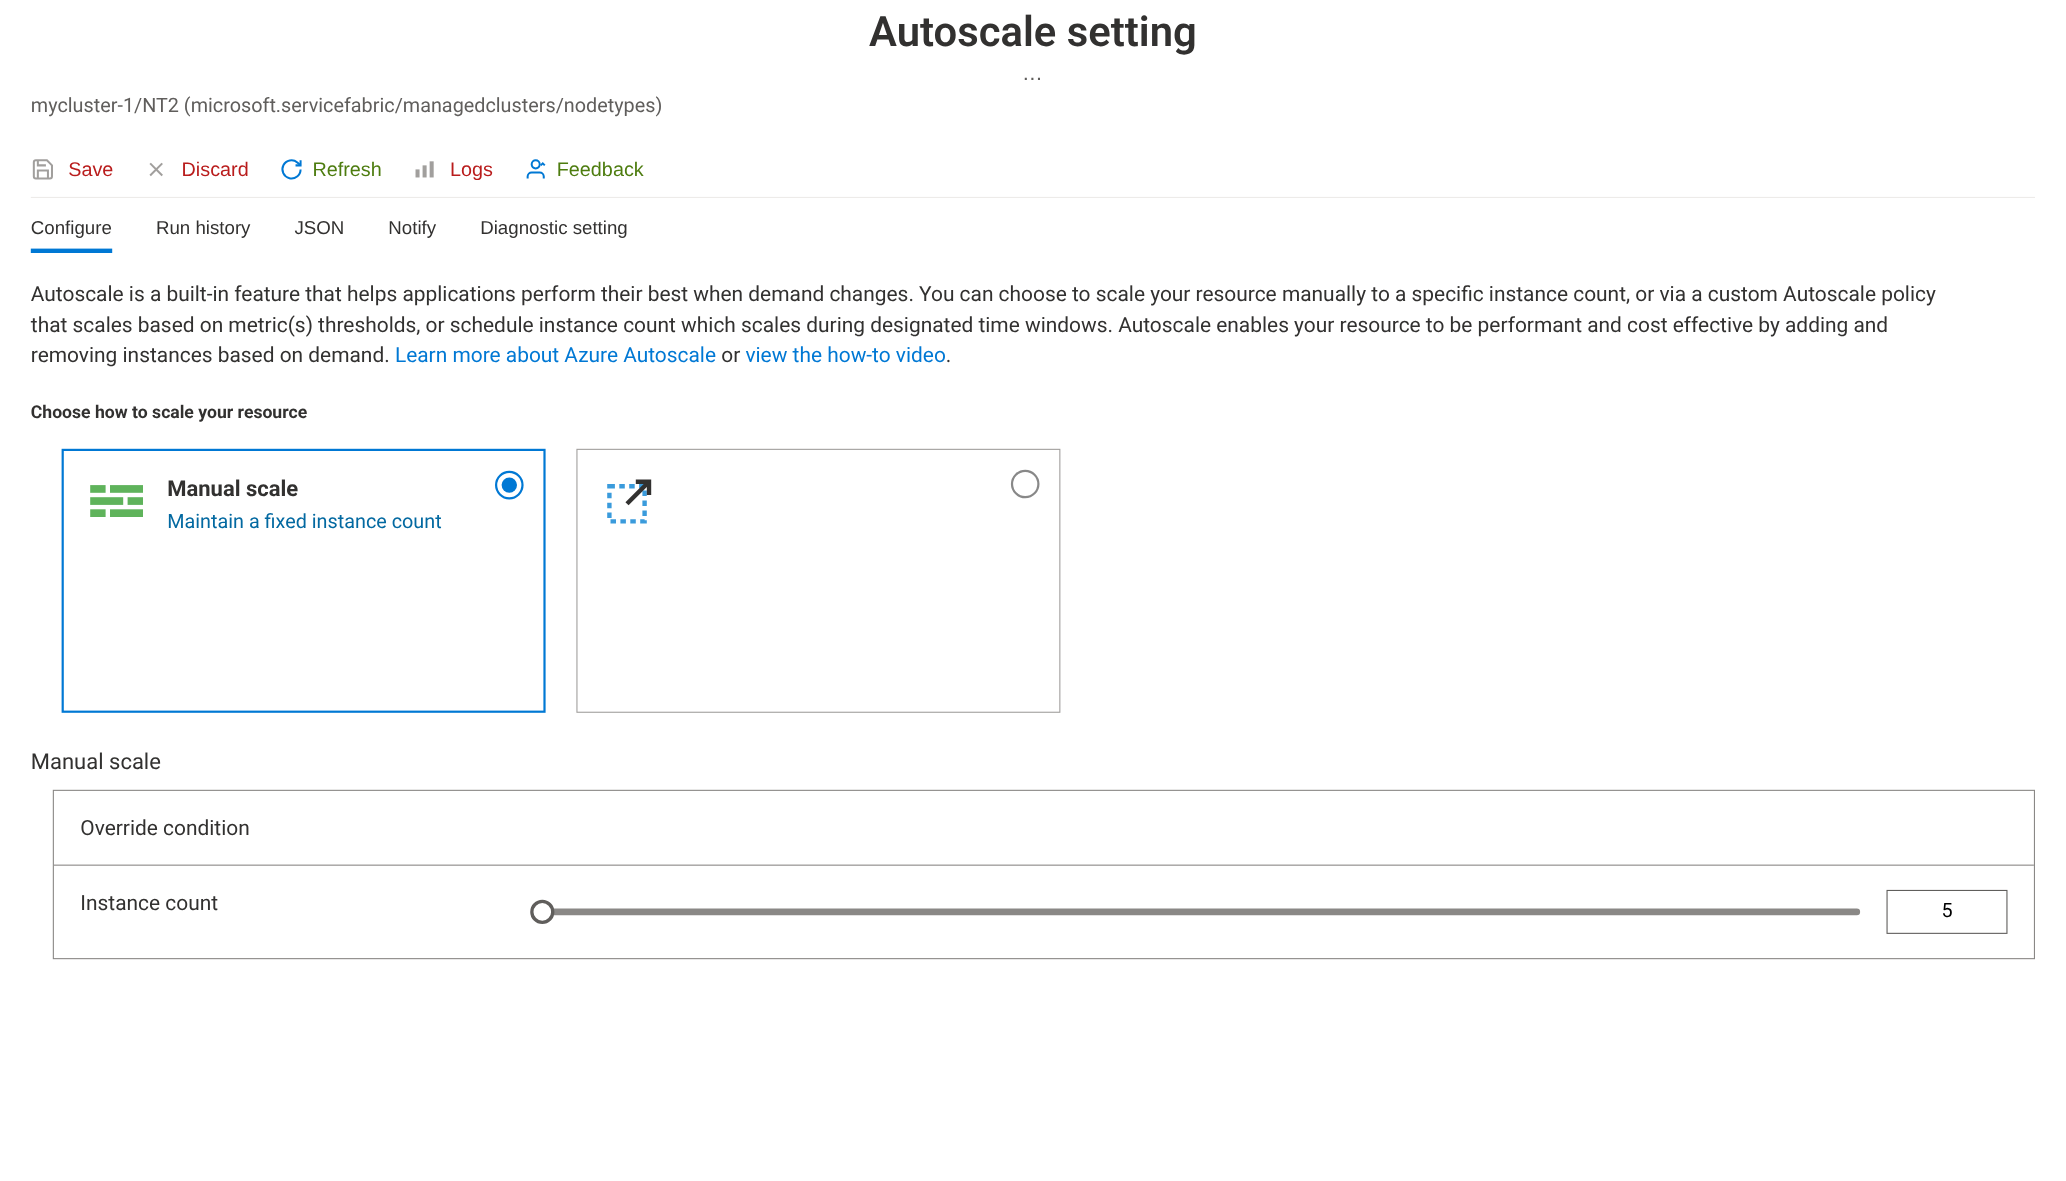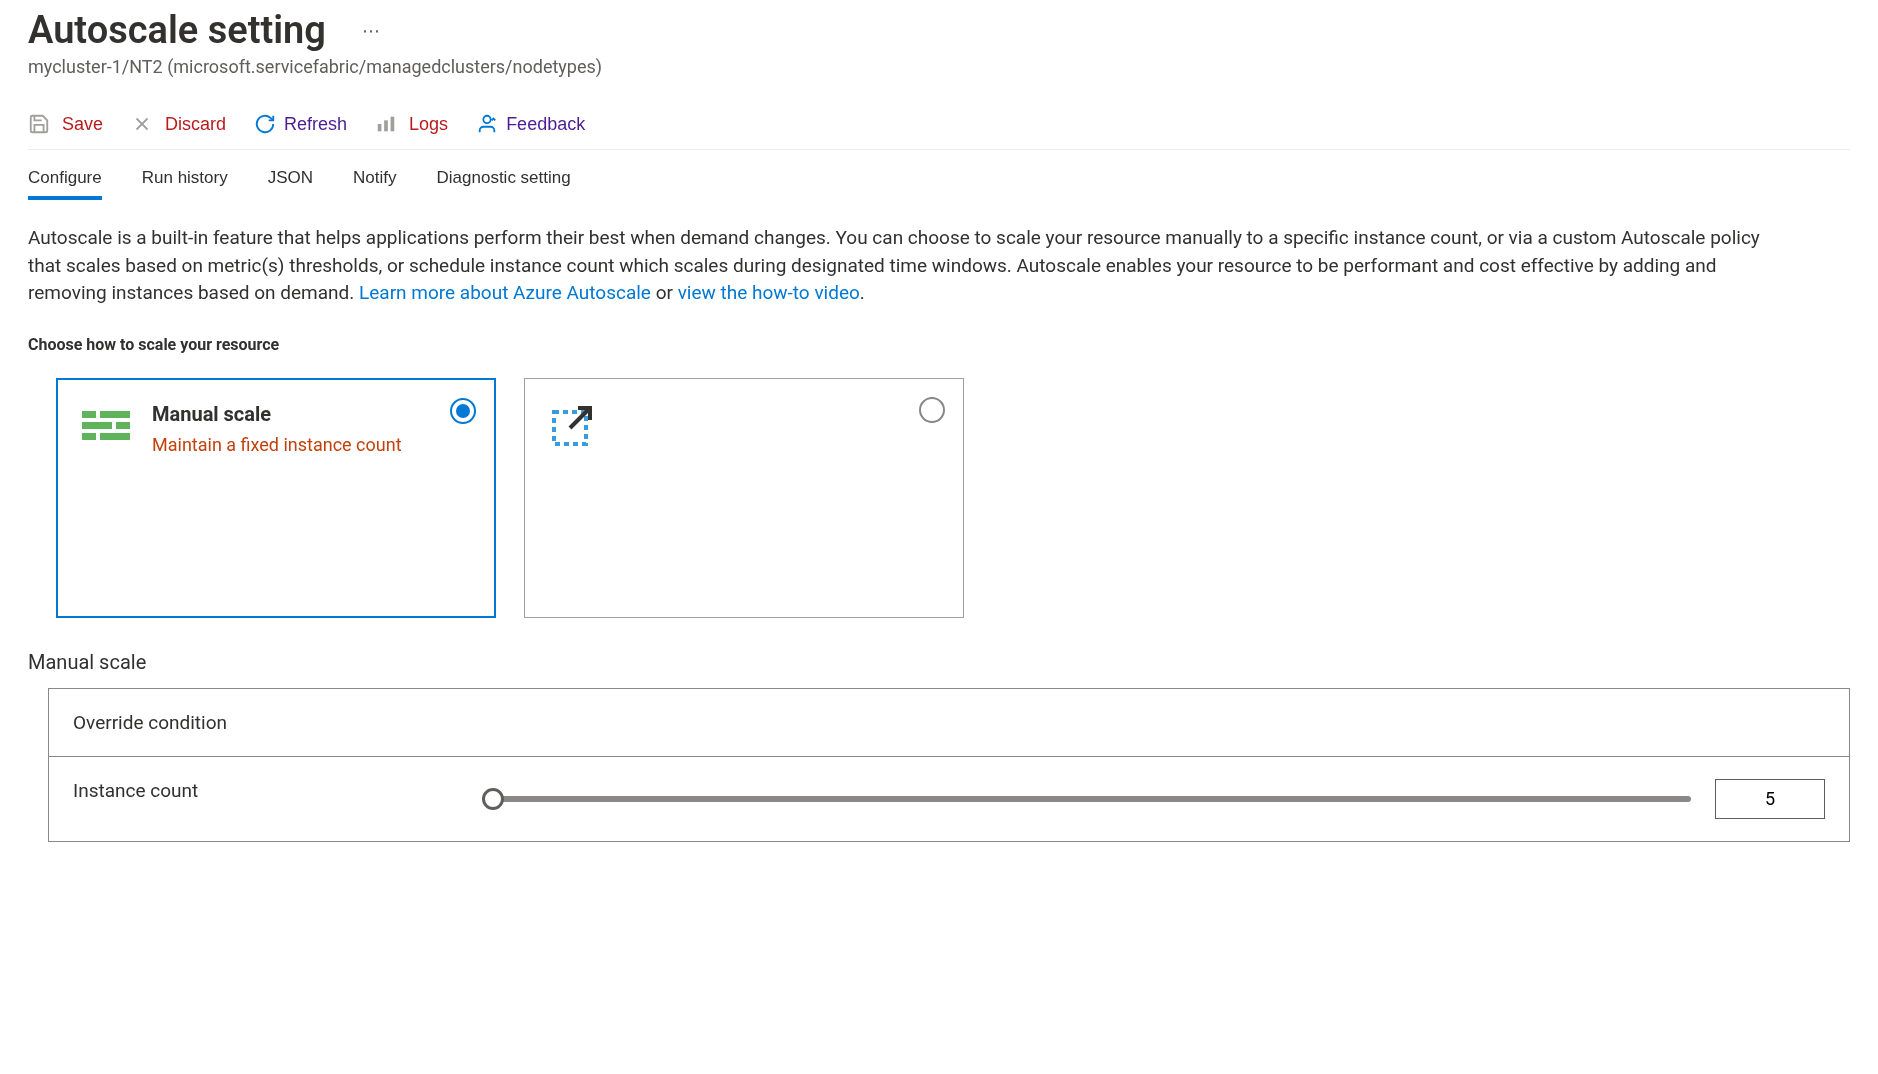--- a/index.html
+++ b/index.html
@@ -9,21 +9,22 @@
     }
     body {
       font-family: "Segoe UI", -apple-system, BlinkMacSystemFont, Roboto, sans-serif;
       color: #323130;
       background: #fff;
       padding: 8px 28px 30px 28px;
     }
     .header-row {
       display: flex;
       align-items: center;
-      gap: 36px;
+      gap: 8px;
+      flex-direction: column;
     }
     .page-title {
       font-size: 38px;
       font-weight: 600;
       color: #323130;
     }
     .more-icon {
       font-size: 18px;
       color: #605e5c;
       letter-spacing: 1px;
@@ -43,21 +44,21 @@
       border-bottom: 1px solid #edebe9;
     }
     .toolbar-btn {
       display: inline-flex;
       align-items: center;
       gap: 8px;
       font-size: 18px;
       background: none;
       border: none;
       cursor: pointer;
-      color: #4c1d95;
+      color: #4d7c0f;
     }
     .toolbar-btn.disabled {
       color: #b91c1c;
       cursor: default;
       gap: 12px;
     }
     .toolbar-btn svg {
       width: 22px;
       height: 22px;
     }
@@ -130,21 +131,21 @@
     .card-body {
       flex: 1;
     }
     .card-title {
       font-size: 20px;
       font-weight: 700;
       margin-bottom: 6px;
     }
     .card-desc {
       font-size: 18px;
-      color: #c2410c;
+      color: #0369a1;
       line-height: 1.4;
     }
     .radio-outer {
       position: absolute;
       top: 18px;
       right: 18px;
       width: 26px;
       height: 26px;
       border-radius: 50%;
       border: 2px solid #888;

